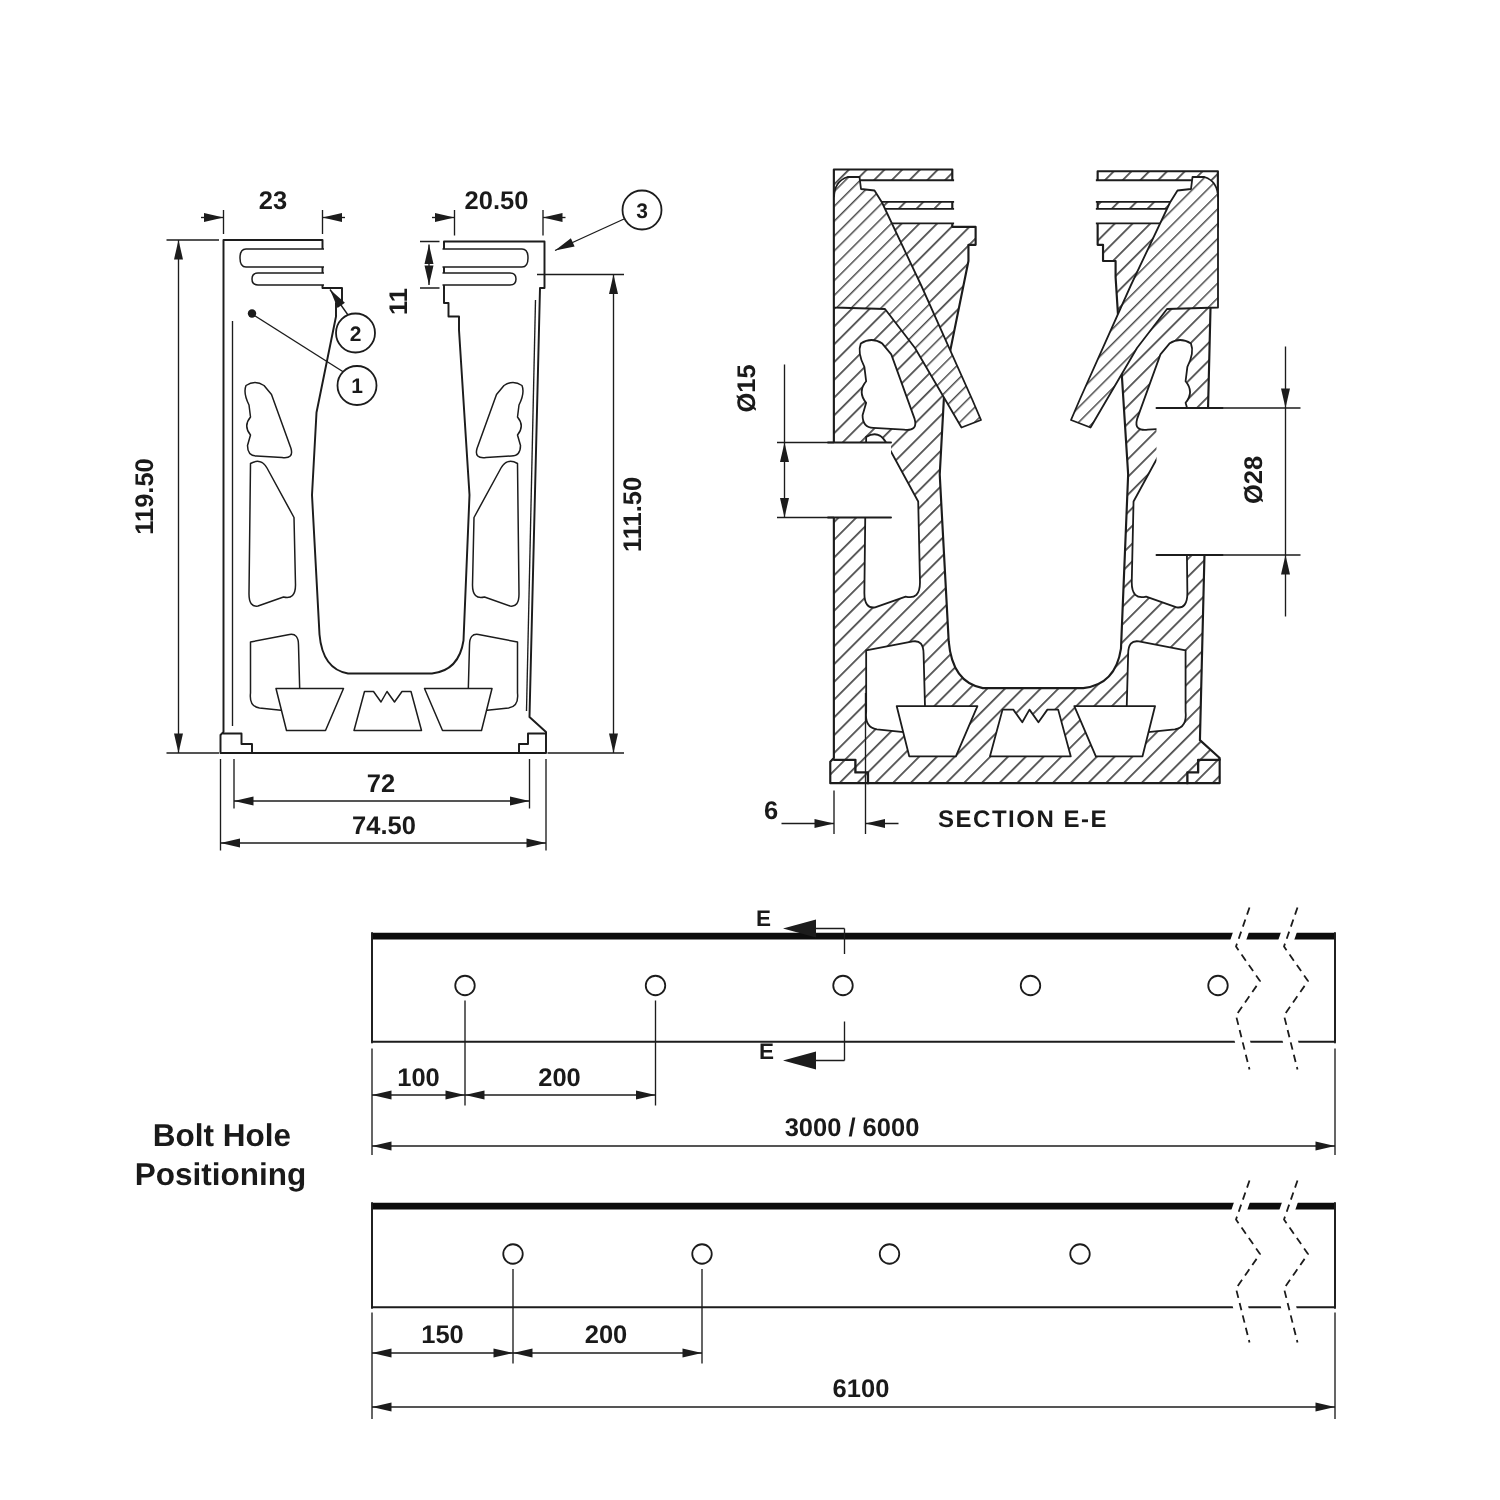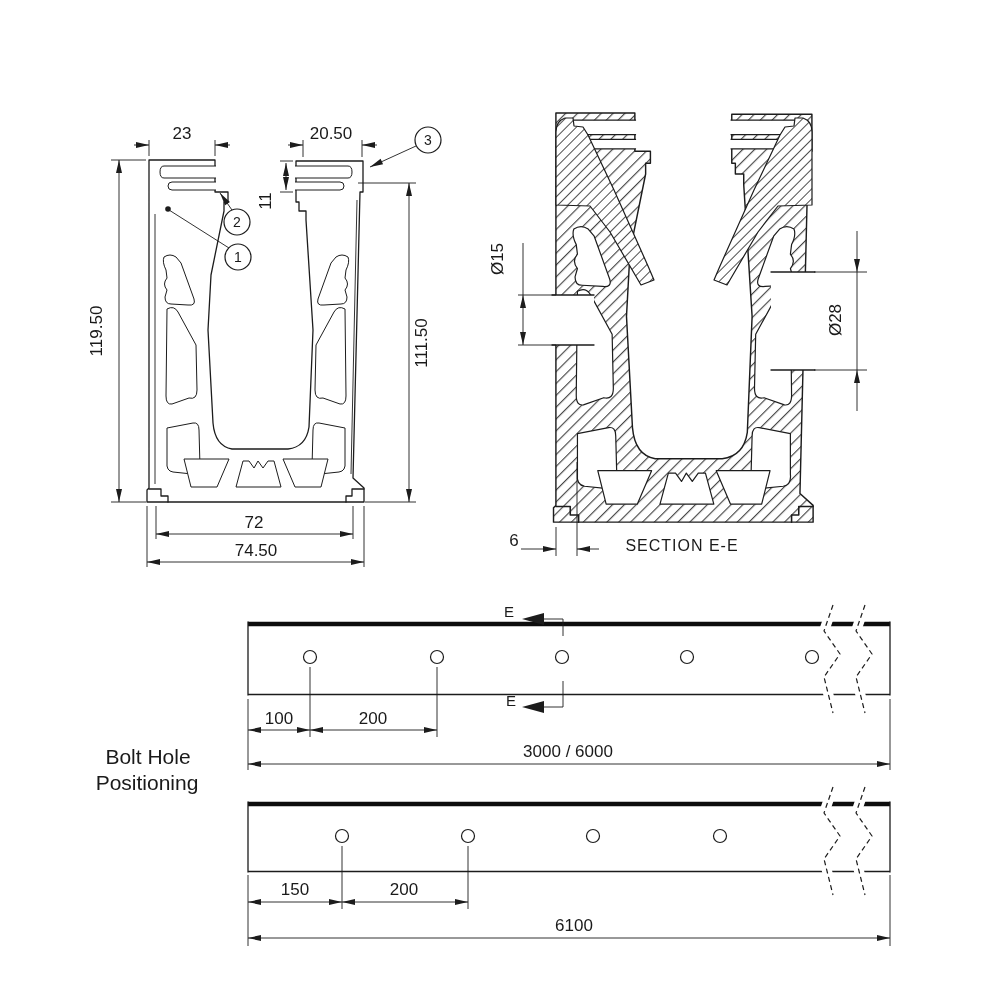--- a/index.html
+++ b/index.html
@@ -1,16 +1,16 @@
 <!DOCTYPE html>
 <html><head>
 <meta charset="utf-8">
 <style>
   html,body{margin:0;padding:0;background:#fff;}
-  .page{position:relative;width:1000px;height:1000px;background:#fff;overflow:hidden;}
+  .page{position:relative;width:1000px;height:1000px;background:#fff;overflow:hidden;font-weight:bold;}
   svg text{font-family:"Liberation Sans",sans-serif;fill:#1a1a1a;}
   .ln{stroke:#1c1c1c;stroke-width:1.3;fill:none;stroke-linejoin:round;stroke-linecap:round;}
   .thin{stroke:#1c1c1c;stroke-width:0.9;fill:none;}
   .body{fill:#fff;stroke:#1c1c1c;stroke-width:1.3;stroke-linejoin:round;}
   .bodyh{fill:url(#h45);stroke:#1c1c1c;stroke-width:1.2;stroke-linejoin:round;}
   .cav{fill:#fff;stroke:#1c1c1c;stroke-width:1;stroke-linejoin:round;}
   .hole{fill:#fff;stroke:#1c1c1c;stroke-width:1.2;}
   .thk{stroke:#0d0d0d;stroke-width:4.5;fill:none;}
   .zigc{stroke:#fff;stroke-width:10;fill:none;stroke-linecap:round;stroke-linejoin:round;}
   .zig{stroke:#1c1c1c;stroke-width:1.2;fill:none;stroke-dasharray:5 3.5;stroke-linejoin:round;}

